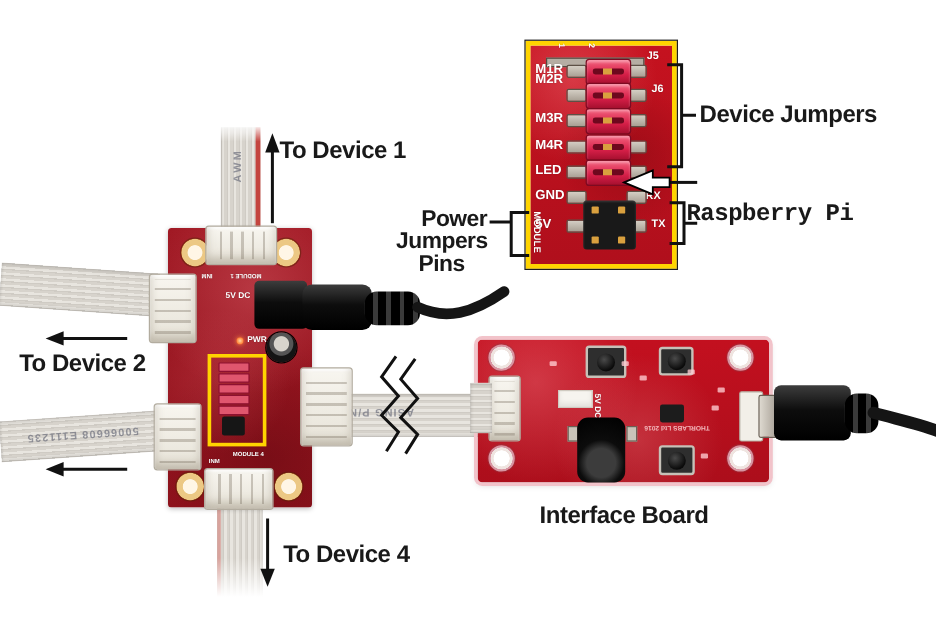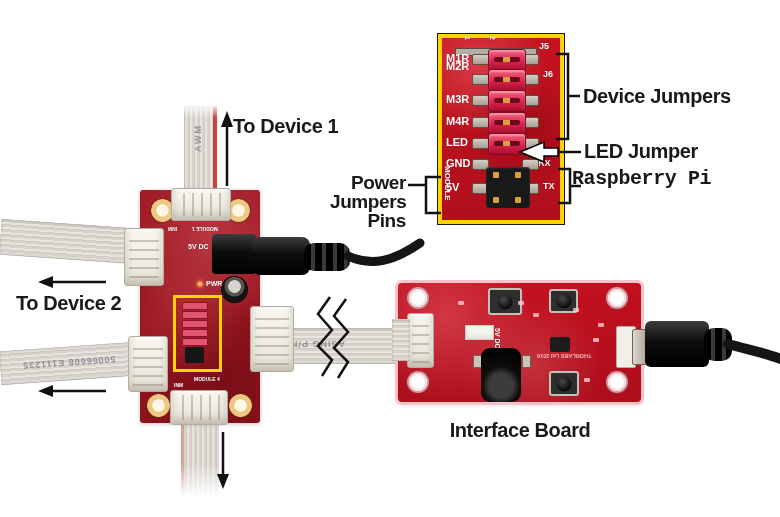--- a/index.html
+++ b/index.html
@@ -36,21 +36,21 @@
     background:radial-gradient(circle,#fff6e6 0 36%,#ecc884 40% 68%,#b97f36 70% 100%);
     box-shadow:0 0 0 1px rgba(90,35,10,.55);}
   .hole-pink{width:22px;height:22px;
     background:radial-gradient(circle,#ffffff 0 42%,#efe4e0 44% 58%,#d795a2 60% 100%);
     box-shadow:0 0 0 1px rgba(140,60,70,.4);}
   .conn{position:absolute;background:linear-gradient(#f8f6f0,#e7e3d8);border:1px solid #b2ac9f;
     border-radius:3px;box-shadow:inset 0 -5px 8px rgba(120,110,90,.35),inset 0 2px 2px #fff;}
   .conn .slots{position:absolute;left:4px;right:4px;top:4px;bottom:4px;opacity:.65;}
   .slots-h{background:repeating-linear-gradient(90deg,transparent 0 7px,rgba(120,110,95,.55) 7px 9px);}
   .slots-v{background:repeating-linear-gradient(180deg,transparent 0 7px,rgba(120,110,95,.55) 7px 9px);}
-  .silk{position:absolute;color:#fff;font-weight:700;text-shadow:0 0 1px rgba(0,0,0,.35);white-space:nowrap;}
+  .silk{position:absolute;color:#fff;font-weight:700;text-shadow:0 0 1px rgba(0,0,0,.35);white-space:nowrap;text-align:center;}
   .silk-pink{color:#f4b9bd;text-shadow:none;}
   .blackpart{position:absolute;z-index:15;}
   .barrel{background:linear-gradient(180deg,#3d3d3d,#0d0d0d 45%,#000);border-radius:8px;}
   .ridges{background:repeating-linear-gradient(90deg,#000 0 7px,#3a3a3a 7px 11px);border-radius:10px;}
   .cap{background:radial-gradient(circle at 50% 38%,#d8d4cc 0 30%,#555 34% 48%,#141414 52% 100%);
     border-radius:50%;box-shadow:0 0 0 1px #000;}
   .btn{position:absolute;background:#2e2e2e;border:2px solid #c6c1b8;border-radius:3px;}
   .btn::after{content:"";position:absolute;left:50%;top:50%;width:15px;height:15px;
     transform:translate(-50%,-50%);border-radius:50%;
     background:radial-gradient(circle at 40% 35%,#4a4a4a,#0a0a0a 70%);}
@@ -292,26 +292,26 @@
       <path d="M 441,177 L 426,177 L 426,213 L 441,213 M 408,185 L 426,185"></path>
     </g>
     <g>
       <line x1="556" y1="152" x2="581" y2="152" stroke="#111" stroke-width="2.5"></line>
       <polygon points="520,152 544,142 544,148 558,148 558,156 544,156 544,162" fill="#fff" stroke="#000" stroke-width="1.5"></polygon>
     </g>
   </svg>
 
   <div class="lbl lbl-20" style="left:233px;top:116px;">To Device 1</div>
   <div class="lbl lbl-20" style="left:16px;top:293px;">To Device 2</div>
+  <div class="lbl lbl-20" style="left:236px;top:452px;">To Device 4</div>
 
   <div class="lbl lbl-20" style="left:583px;top:86px;">Device Jumpers</div>
-  <div class="lbl lbl-20" style="left:584px;top:141px;">LED Jumper</div>
   <div class="lbl lbl-20" style="left:572px;top:168px;font-family:Liberation Mono, monospace;">
     <span style="display:block;">Raspberry Pi</span>
   </div>
   <div class="lbl lbl-right" style="left:330px;top:173px;width:76px;font-size:19px;line-height:19px;">
     <span style="display:block;">Power</span>
     <span style="display:block;">Jumpers</span>
-    <span style="display:block;">Pins</span>
+    <span style="display:block;text-align:center;">Pins</span>
   </div>
 
   <div class="lbl" style="left:420px;top:419px;width:200px;text-align:center;font-size:20px;">Interface Board</div>
 </div>
 
 </body></html>

